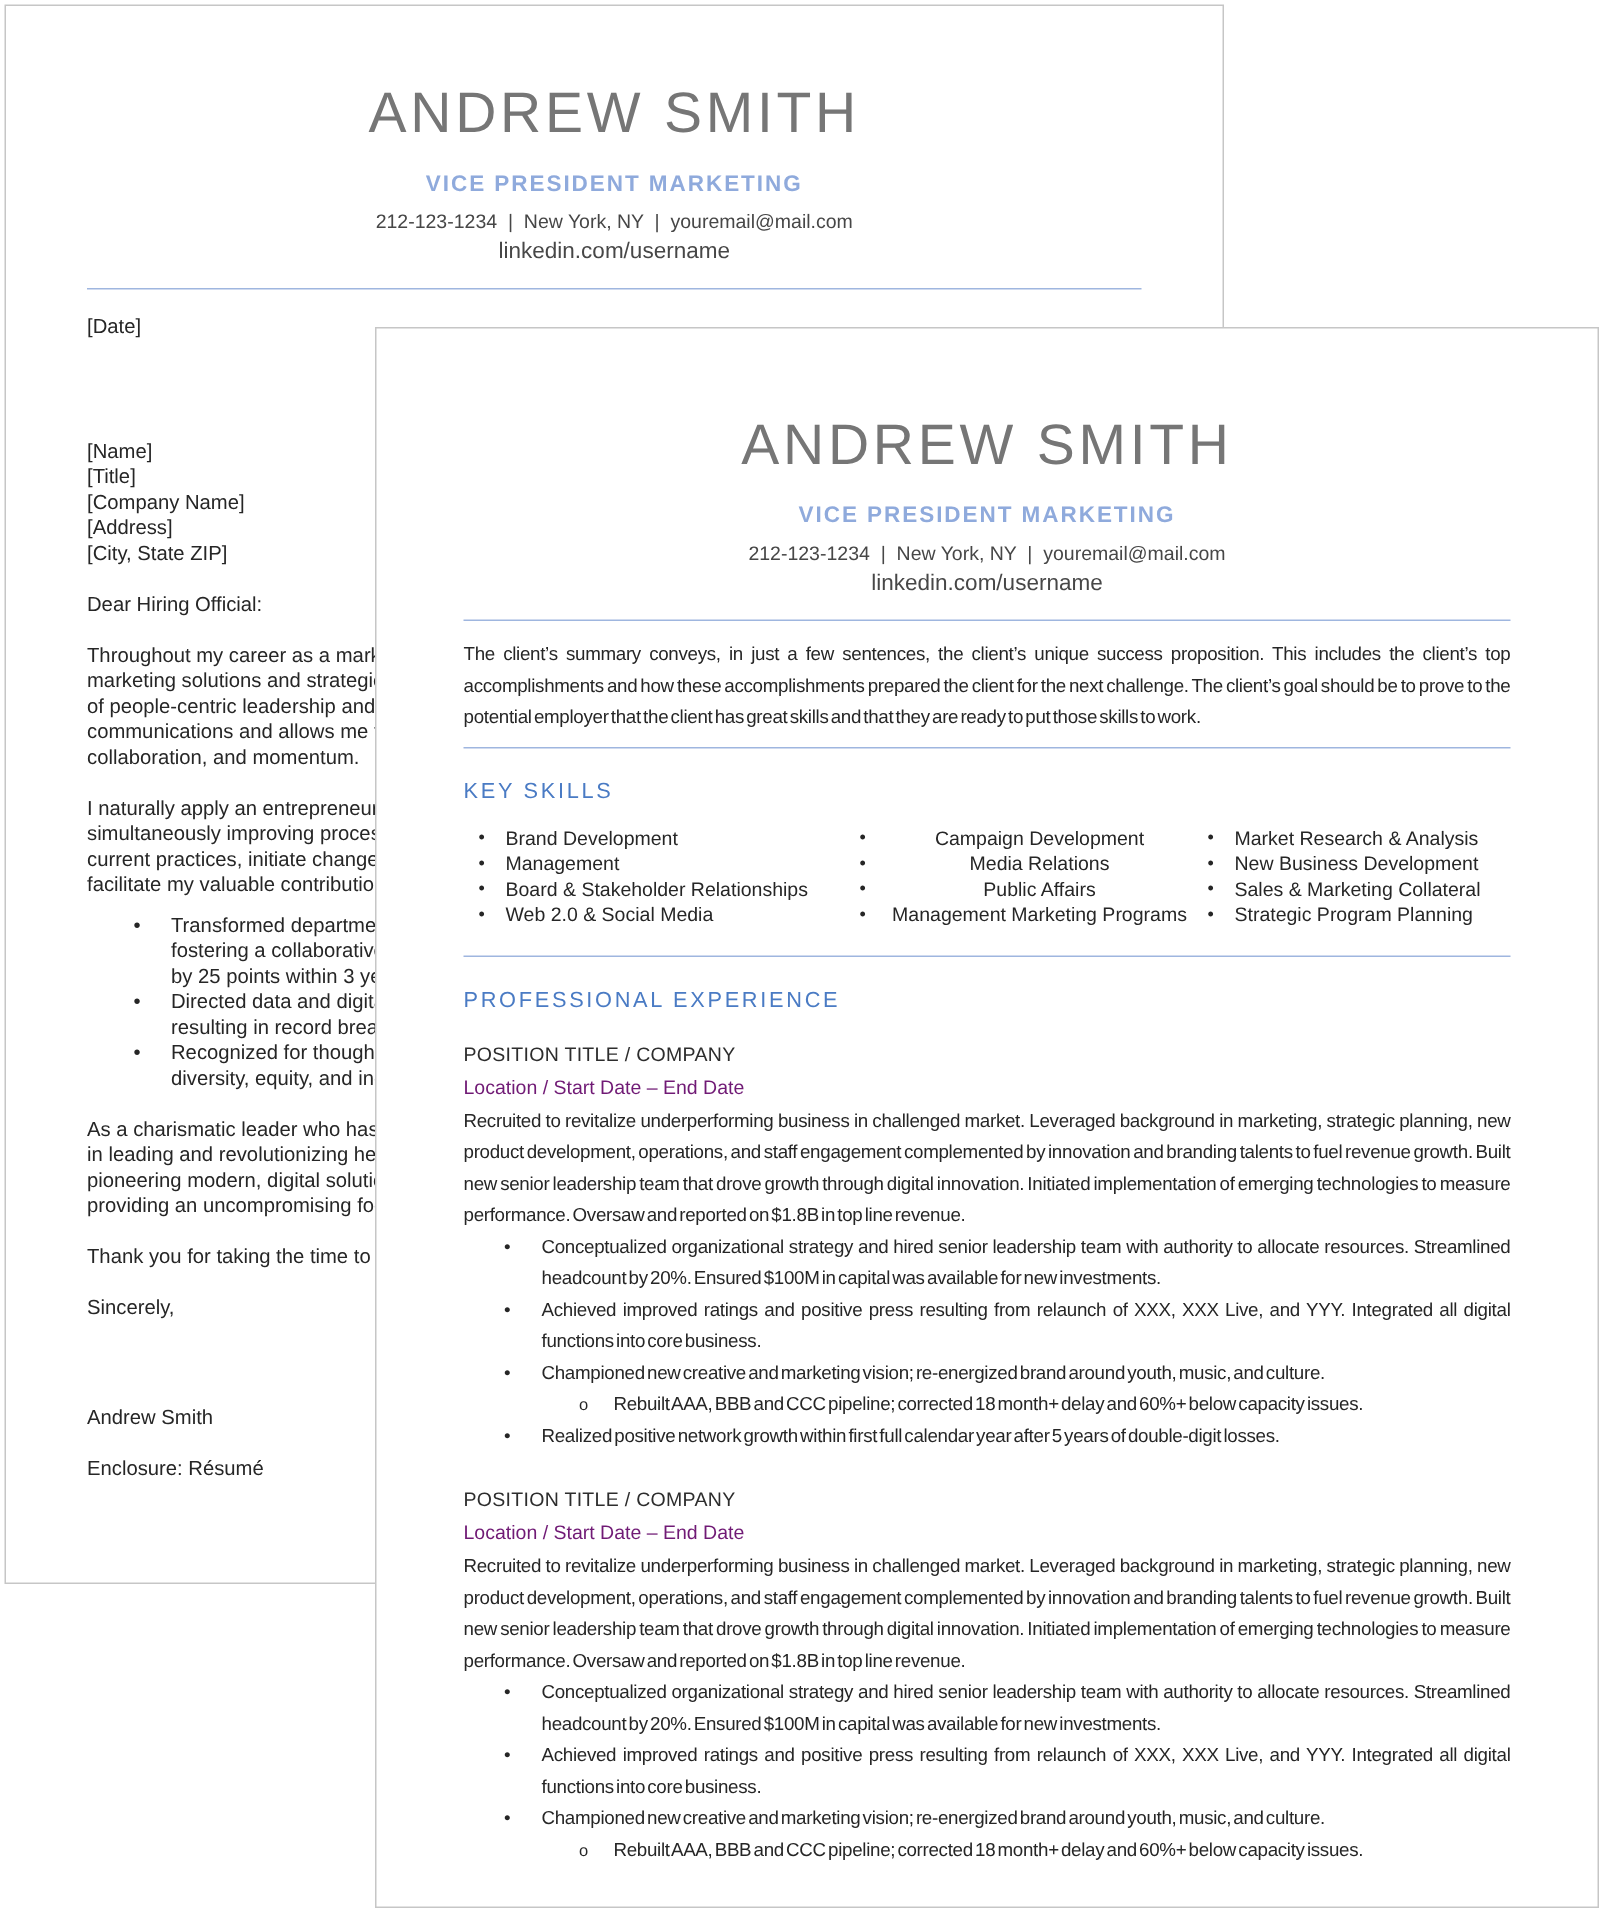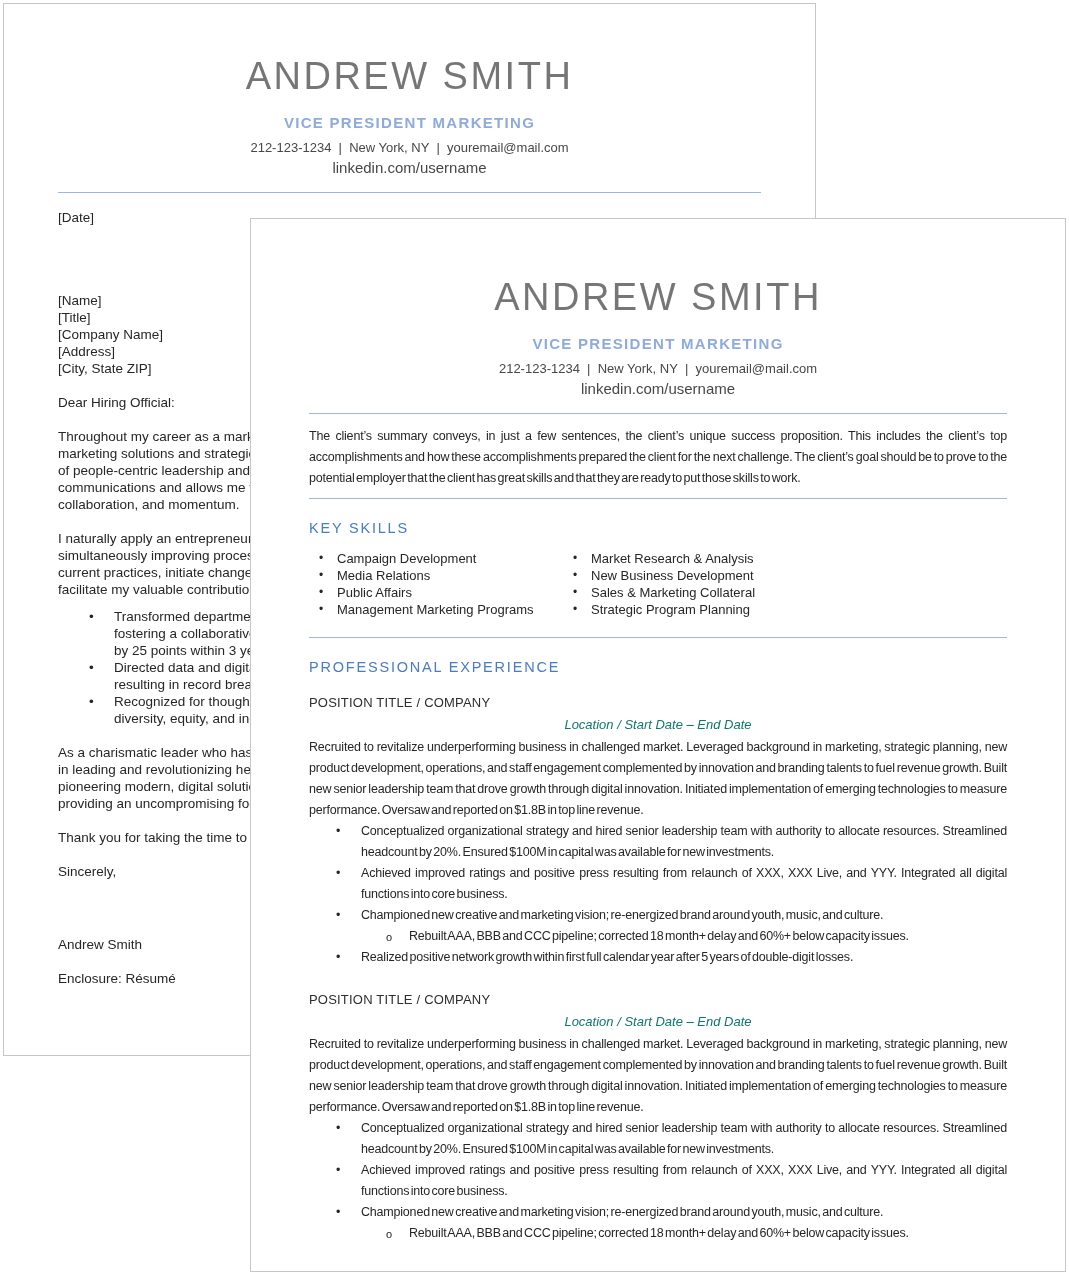--- a/index.html
+++ b/index.html
@@ -47,29 +47,29 @@
   
   .resume-body{padding:0 58px;}
   .sec-heading{font-size:14.5px;letter-spacing:1.8px;color:var(--accent);margin-top:21px;font-weight:400;}
   .body-just{font-size:12.5px;line-height:21px;color:var(--body-ink);text-align:justify;word-spacing:-1.8px;letter-spacing:-0.2px;}
   .summary-text{margin-top:12px;}
   .sec-rule{border-top:1px solid var(--rule);}
   .sec-rule.r1{margin-top:9px;}
   .sec-rule.r2{margin-top:19px;}
   #skills-grid{display:flex;margin-top:14px;}
   .skill-col:nth-child(1){width:254px;}
-  .skill-col:nth-child(2){width:232px;}
+  .skill-col:nth-child(2){width:232px;text-align:center;}
   .skill-col:nth-child(3){flex:1;}
   .skill-item{position:relative;padding-left:28px;font-size:13px;line-height:17px;color:var(--body-ink);}
   .skill-item::before{content:"\2022";position:absolute;left:10px;font-size:12px;}
   #positions{margin-top:0;}
   .position{margin-top:20px;}
   .position + .position{margin-top:24px;}
   .pos-title{font-size:13px;color:#2d2d2d;letter-spacing:0.2px;}
-  .pos-loc{font-style:italic;font-size:13px;color:#0f766e;margin-top:7px;text-align:center;}
+  .pos-loc{font-size:13px;color:#701a75;margin-top:7px;}
   .pos-desc{margin-top:5px;}
   .xp-b{position:relative;padding-left:52px;}
   .xp-b::before{content:"\2022";position:absolute;left:27px;}
   .xp-sub{padding-left:100px;}
   .xp-sub::before{content:"o";left:77px;font-size:11px;top:1px;}
 </style>
 </head>
 <body>
 
 <div class="page" id="letter-page">
@@ -132,20 +132,26 @@
     <div class="doc-contact">212-123-1234  |  New York, NY  |  youremail@mail.com</div>
     <div class="doc-linkedin">linkedin.com/username</div>
     <div class="header-rule"></div>
   </div>
   <div class="resume-body">
     <div class="body-just summary-text">The client’s summary conveys, in just a few sentences, the client’s unique success proposition. This includes the client’s top accomplishments and how these accomplishments prepared the client for the next challenge. The client’s goal should be to prove to the potential employer that the client has great skills and that they are ready to put those skills to work.</div>
     <div class="sec-rule r1"></div>
     <div class="sec-heading">KEY SKILLS</div>
     <div id="skills-grid">
         <div class="skill-col">
+          <div class="skill-item">Brand Development</div>
+          <div class="skill-item">Management</div>
+          <div class="skill-item">Board &amp; Stakeholder Relationships</div>
+          <div class="skill-item">Web 2.0 &amp; Social Media</div>
+        </div>
+        <div class="skill-col">
           <div class="skill-item">Campaign Development</div>
           <div class="skill-item">Media Relations</div>
           <div class="skill-item">Public Affairs</div>
           <div class="skill-item">Management Marketing Programs</div>
         </div>
         <div class="skill-col">
           <div class="skill-item">Market Research &amp; Analysis</div>
           <div class="skill-item">New Business Development</div>
           <div class="skill-item">Sales &amp; Marketing Collateral</div>
           <div class="skill-item">Strategic Program Planning</div>

